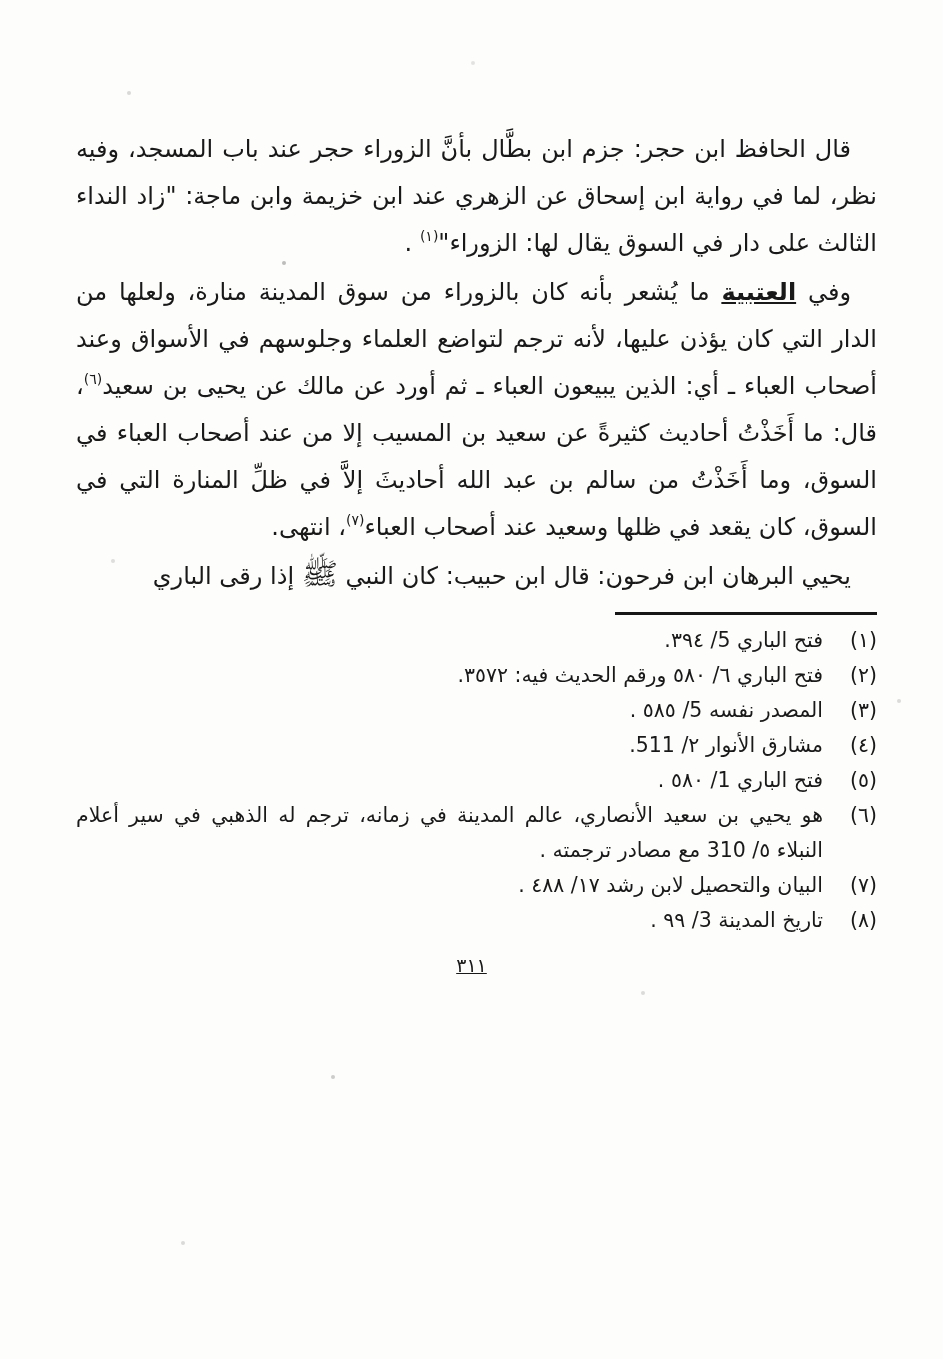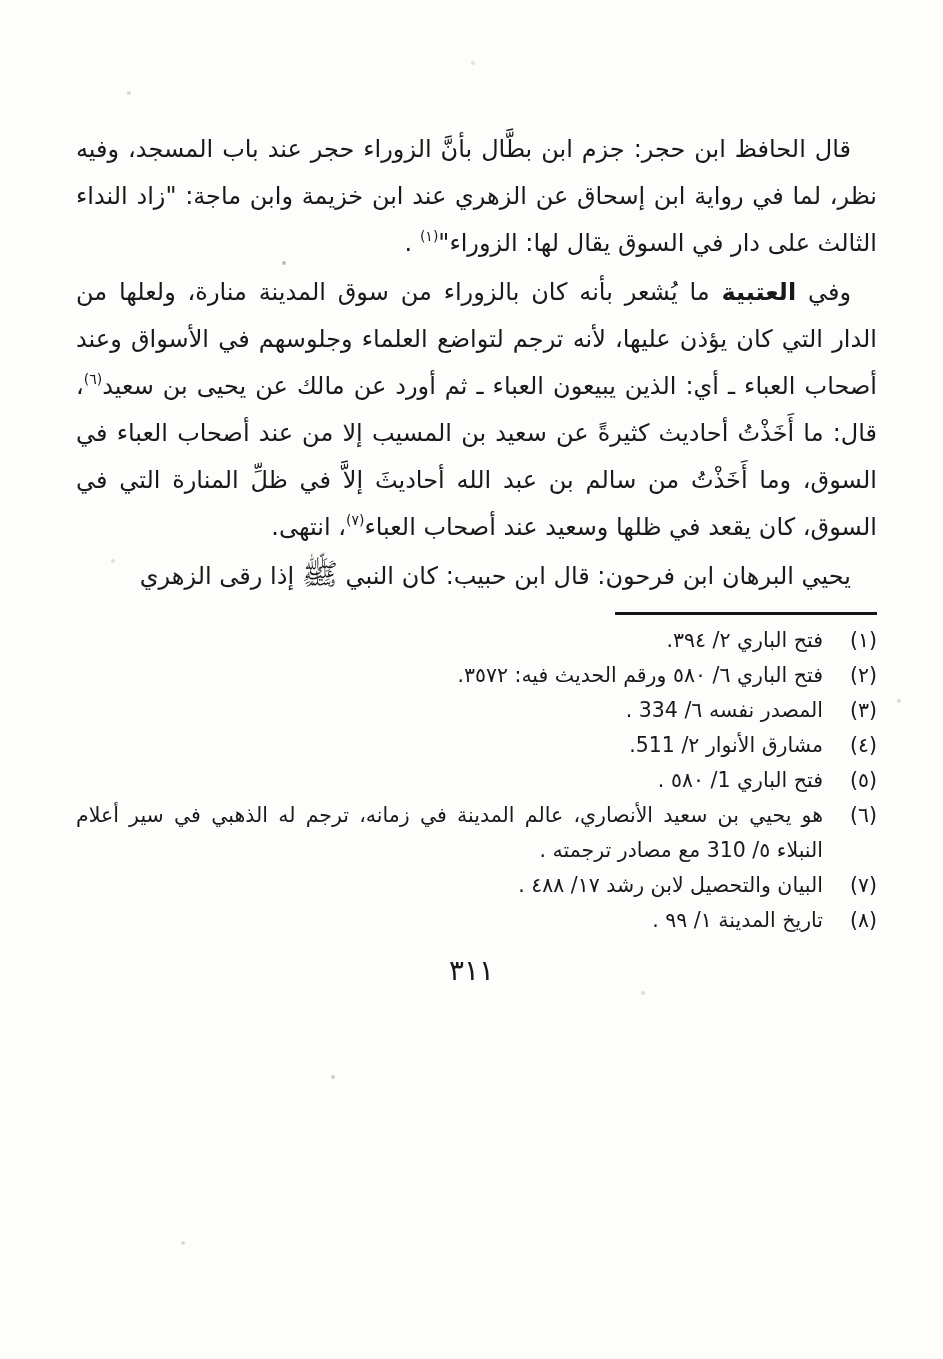--- a/index.html
+++ b/index.html
@@ -21,43 +21,44 @@
     line-height: 47px;
     text-align: justify;
   }
   .para { margin: 0 0 2px 0; text-indent: 26px; }
   .fnref {
     font-size: 14px;
     line-height: 0;
     vertical-align: 10px;
     white-space: nowrap;
   }
-  .book { font-weight: bold; }
+  .book { font-weight: bold; text-decoration: underline; }
   .sal { font-size: 30px; line-height: 0; }
   .foot {
     padding: 0 66px 0 76px;
   }
   .fn-sep {
     width: 262px;
     height: 3px;
     background: #161616;
     margin: 12px 0 8px auto; 
   }
   .footnotes {
     font-size: 20.5px;
     line-height: 35px;
   }
   .fn { display: flex; align-items: flex-start; }
   .fn-marker { flex: 0 0 54px; white-space: nowrap; }
   .fn-text { flex: 1 1 auto; text-align: justify; }
   .page-number {
     text-align: center;
-    font-size: 28px;
+    font-size: 19px;
     margin-top: 16px;
     letter-spacing: 3px;
+    text-decoration: underline;
   }
   
   .noise {
     position: absolute; top: 0; left: 0;
     width: 2px; height: 2px; border-radius: 50%; background: transparent;
     box-shadow:
       283px 262px 0 1px rgba(70,70,70,.35),
       128px  92px 0 1px rgba(90,90,90,.22),
       858px 202px 0 1px rgba(90,90,90,.28),
       332px 1076px 0 1px rgba(80,80,80,.28),
@@ -76,56 +77,56 @@
   <div class="noise"></div>
 
   <main class="main">
     <p class="para"><span>قال الحافظ ابن حجر: جزم ابن بطَّال بأنَّ الزوراء حجر عند باب المسجد، وفيه نظر، لما في رواية ابن إسحاق عن الزهري عند ابن خزيمة وابن ماجة: "زاد النداء الثالث على دار في السوق يقال لها: الزوراء"</span><sup class="fnref">(١)</sup><span> .</span></p>
 
 
 
     <p class="para"><span>وفي </span><b class="book">العتبية</b><span> ما يُشعر بأنه كان بالزوراء من سوق المدينة منارة، ولعلها من الدار التي كان يؤذن عليها، لأنه ترجم لتواضع العلماء وجلوسهم في الأسواق وعند أصحاب العباء ـ أي: الذين يبيعون العباء ـ ثم أورد عن مالك عن يحيى بن سعيد</span><sup class="fnref">(٦)</sup><span>، قال: ما أَخَذْتُ أحاديث كثيرةً عن سعيد بن المسيب إلا من عند أصحاب العباء في السوق، وما أَخَذْتُ من سالم بن عبد الله أحاديثَ إلاَّ في ظلِّ المنارة التي في السوق، كان يقعد في ظلها وسعيد عند أصحاب العباء</span><sup class="fnref">(٧)</sup><span>، انتهى.</span></p>
 
 
-    <p class="para"><span>يحيي البرهان ابن فرحون: قال ابن حبيب: كان النبي </span><span class="sal">ﷺ</span><span> إذا رقى الزهري</span></p>
+    <p class="para"><span>يحيي البرهان ابن فرحون: قال ابن حبيب: كان النبي </span><span class="sal">ﷺ</span><span> إذا رقى الباري</span></p>
   </main>
 
   <div class="foot">
     <div class="fn-sep"></div>
 
     <section class="footnotes">
       <div class="fn">
         <span class="fn-marker">(١)</span>
-        <span class="fn-text">فتح الباري ٢/ ٣٩٤.</span>
+        <span class="fn-text">فتح الباري 5/ ٣٩٤.</span>
       </div>
       <div class="fn">
         <span class="fn-marker">(٢)</span>
         <span class="fn-text">فتح الباري ٦/ ٥٨٠ ورقم الحديث فيه: ٣٥٧٢.</span>
       </div>
       <div class="fn">
         <span class="fn-marker">(٣)</span>
-        <span class="fn-text">المصدر نفسه ٦/ 334 .</span>
+        <span class="fn-text">المصدر نفسه 5/ ٥٨٥ .</span>
       </div>
       <div class="fn">
         <span class="fn-marker">(٤)</span>
         <span class="fn-text">مشارق الأنوار ٢/ 511.</span>
       </div>
       <div class="fn">
         <span class="fn-marker">(٥)</span>
         <span class="fn-text">فتح الباري 1/ ٥٨٠ .</span>
       </div>
       <div class="fn">
         <span class="fn-marker">(٦)</span>
         <span class="fn-text">هو يحيي بن سعيد الأنصاري، عالم المدينة في زمانه، ترجم له الذهبي في سير أعلام النبلاء ٥/ 310 مع مصادر ترجمته .</span>
       </div>
       <div class="fn">
         <span class="fn-marker">(٧)</span>
         <span class="fn-text">البيان والتحصيل لابن رشد ١٧/ ٤٨٨ .</span>
       </div>
       <div class="fn">
         <span class="fn-marker">(٨)</span>
-        <span class="fn-text">تاريخ المدينة ١/ ٩٩ .</span>
+        <span class="fn-text">تاريخ المدينة 3/ ٩٩ .</span>
       </div>
     </section>
   </div>
 
   <div class="page-number">٣١١</div>
 </div>
 
 </body></html>

